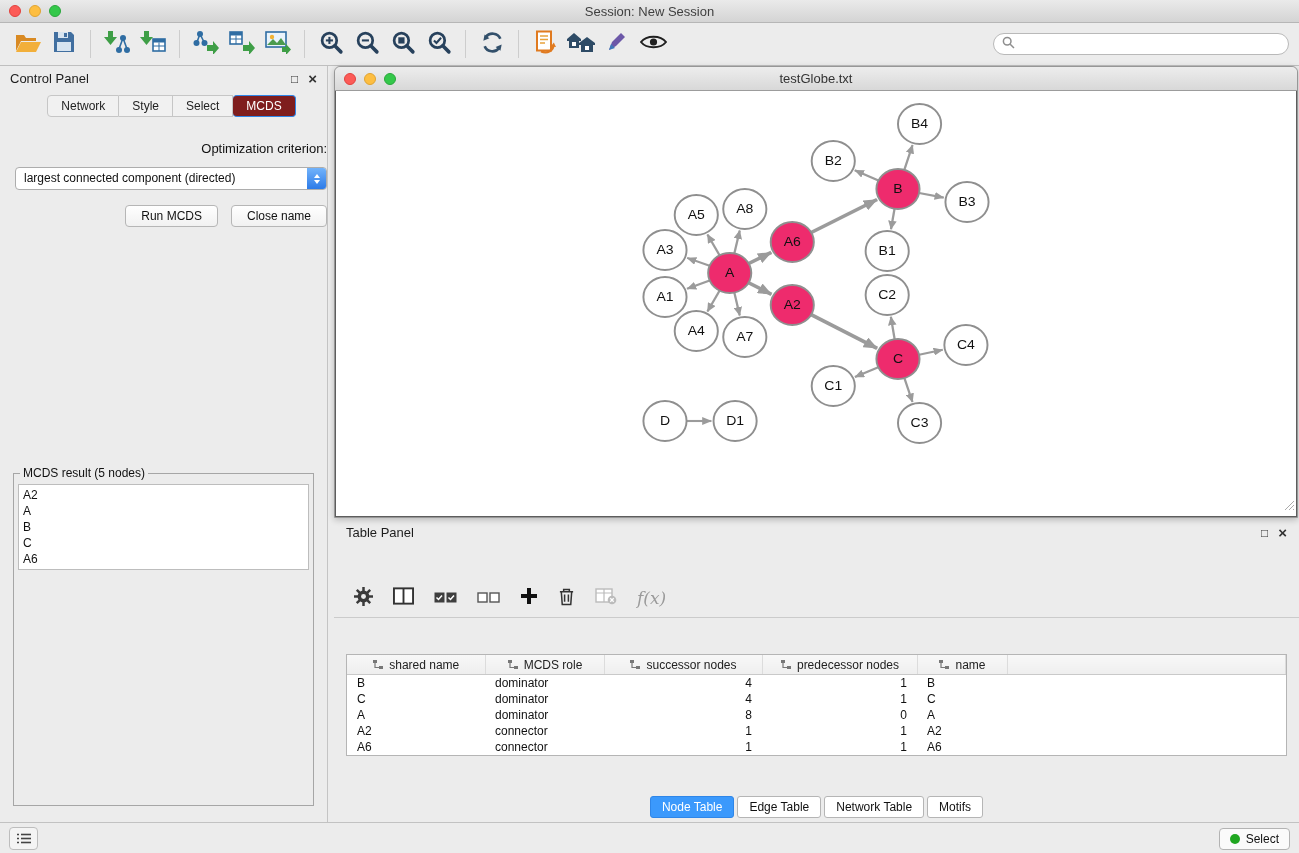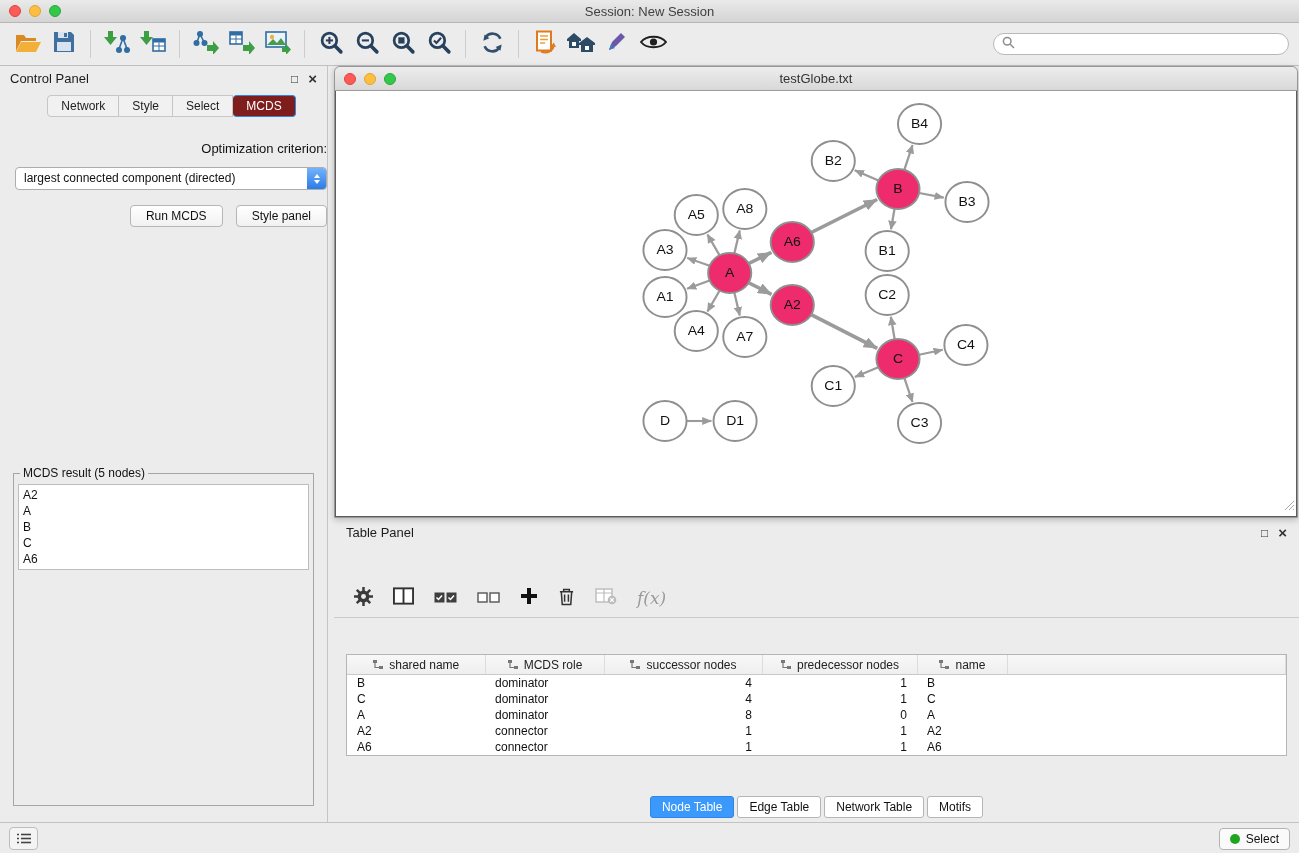--- a/index.html
+++ b/index.html
@@ -291,21 +291,21 @@
       <div class="opt-label">Optimization criterion:</div>
       <div class="dropdown">
         <div class="dd-text">largest connected component (directed)</div>
         <div class="dd-btn">
           <div class="tri-up"></div>
             <div class="tri-down"></div>
         </div>
       </div>
       <div class="btn-row">
         <button class="btn">Run MCDS</button>
-        <button class="btn">Style panel</button>
+        <button class="btn">Close name</button>
       </div>
       <fieldset class="cp-fieldset">
         <legend>MCDS result (5 nodes)</legend>
         <div class="listbox">
             <div class="list-item">A2</div>
             <div class="list-item">A</div>
             <div class="list-item">B</div>
             <div class="list-item">C</div>
             <div class="list-item">A6</div>
           </div>

